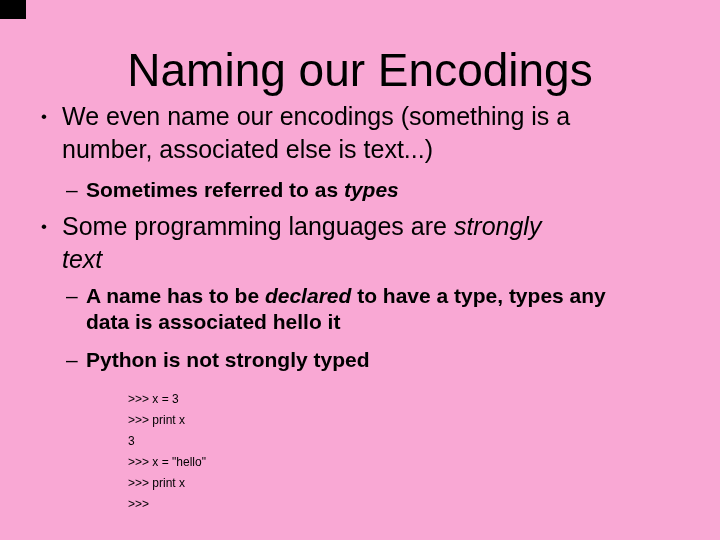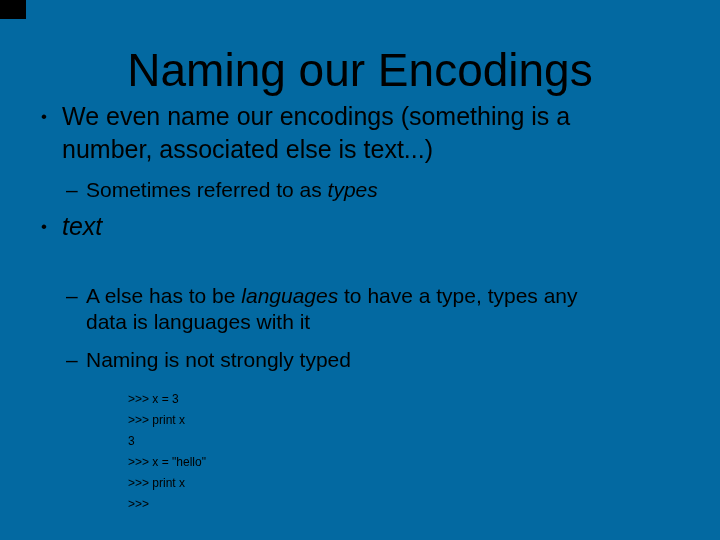--- a/index.html
+++ b/index.html
@@ -2,33 +2,33 @@
 <html><head>
 <meta charset="utf-8">
 <style>
   html,body{margin:0;padding:0;}
   body{
     width:720px;height:540px;overflow:hidden;
     background:#ffffff;color:#000000;
     font-family:"Liberation Sans","DejaVu Sans",sans-serif;
     -webkit-font-smoothing:antialiased;
   }
-  #slide{position:relative;width:720px;height:540px;background:#0369a1;}
+  #slide{position:relative;width:720px;height:540px;background:#f9a8d4;}
   #corner-mark{position:absolute;left:0;top:0;width:26px;height:19px;background:#000000;}
   #slide-title{
     position:absolute;top:43px;left:0;width:720px;
     text-align:center;font-size:46px;line-height:1.2;white-space:nowrap;
   }
   .blk{position:absolute;left:0;right:0;white-space:nowrap;}
   .l1{font-size:25px;line-height:33px;}
   .l1 > .marker{position:absolute;left:41px;top:0;font-size:17px;line-height:33px;}
   .l1 > .txt{margin-left:62px;}
   .l2{font-size:21px;line-height:26px;}
   .l2 > .marker{position:absolute;left:66px;top:0;font-size:21px;line-height:26px;}
-  .l2 > .txt{margin-left:86px;}
+  .l2 > .txt{margin-left:86px;font-weight:bold;}
   .txt .line{white-space:nowrap;}
   .i{font-style:italic;}
   #code-block{
     position:absolute;left:128px;top:389px;
     font-size:12px;line-height:21px;white-space:pre;
   }
 </style>
 </head>
 <body>
 
@@ -45,31 +45,32 @@
       </div>
       <div class="blk l2" style="top: 177px;">
         <span class="marker">–</span>
         <div class="txt">
           <div class="line"><span>Sometimes referred to as </span><span class="i">types</span></div>
         </div>
       </div>
       <div class="blk l1" style="top: 210px;">
         <span class="marker">•</span>
         <div class="txt">
+          <div class="line"><span>Some programming languages are </span><span class="i">strongly</span></div>
           <div class="line"><span class="i">text</span></div>
         </div>
       </div>
       <div class="blk l2" style="top: 283px;">
         <span class="marker">–</span>
         <div class="txt">
-          <div class="line"><span>A else has to be </span><span class="i">languages</span><span> to have a type, types any</span></div>
-          <div class="line"><span>data is languages with it</span></div>
+          <div class="line"><span>A name has to be </span><span class="i">declared</span><span> to have a type, types any</span></div>
+          <div class="line"><span>data is associated hello it</span></div>
         </div>
       </div>
       <div class="blk l2" style="top: 347px;">
         <span class="marker">–</span>
         <div class="txt">
-          <div class="line"><span>Naming is not strongly typed</span></div>
+          <div class="line"><span>Python is not strongly typed</span></div>
         </div>
       </div>
     </div>
   <div id="code-block"><div>&gt;&gt;&gt; x = 3</div><div>&gt;&gt;&gt; print x</div><div>3</div><div>&gt;&gt;&gt; x = "hello"</div><div>&gt;&gt;&gt; print x</div><div>&gt;&gt;&gt;</div></div>
 </div>
 
 </body></html>

